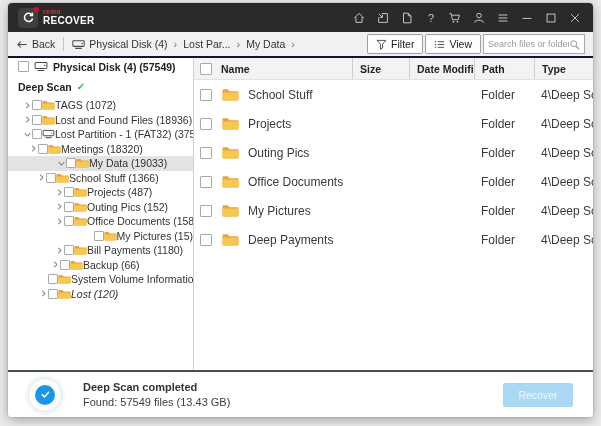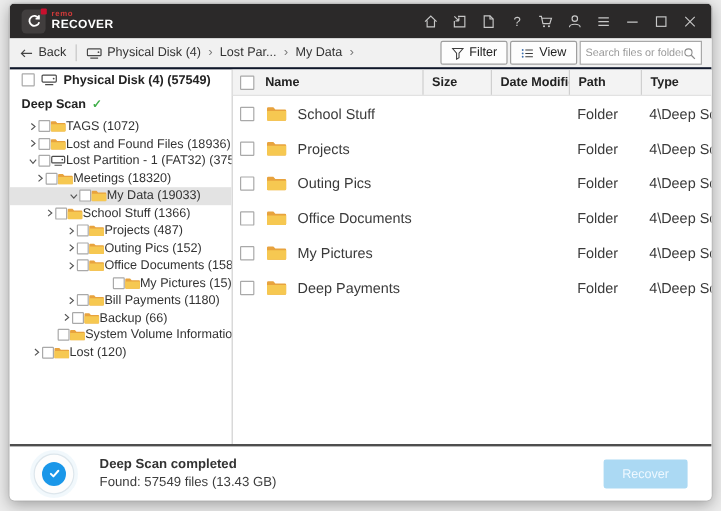--- a/index.html
+++ b/index.html
@@ -449,21 +449,21 @@
             <span class="expander"></span>
             <span class="cbx"></span>
             <span class="ticon">
               <svg viewBox="0 0 20 15">
                 <path d="M.6 2.6 a1.2 1.2 0 0 1 1.2-1.2 h5 l2 2.2 h9.4 a1.2 1.2 0 0 1 1.2 1.2 v8.6 a1.2 1.2 0 0 1-1.2 1.2 H1.8 a1.2 1.2 0 0 1-1.2-1.2 z" fill="#e8a33e"></path>
                 <path d="M.6 5.2 h18.8 v8.2 a1.2 1.2 0 0 1-1.2 1.2 H1.8 a1.2 1.2 0 0 1-1.2-1.2 z" fill="#f6c851"></path>
               </svg>
             </span>
             <span>System Volume Information (2)</span>
           </div>
-          <div class="tree-item" style="padding-left: 17px;">
+          <div class="tree-item" style="padding-left: 30px; font-style: italic;">
             <span class="expander">
               <svg viewBox="0 0 8 8">
                 <path d="M2.4 1 L5.9 4 L2.4 7" fill="none" stroke="#555" stroke-width="1.1"></path>
               </svg>
             </span>
             <span class="cbx"></span>
             <span class="ticon">
               <svg viewBox="0 0 20 15">
                 <path d="M.6 2.6 a1.2 1.2 0 0 1 1.2-1.2 h5 l2 2.2 h9.4 a1.2 1.2 0 0 1 1.2 1.2 v8.6 a1.2 1.2 0 0 1-1.2 1.2 H1.8 a1.2 1.2 0 0 1-1.2-1.2 z" fill="#e8a33e"></path>
                 <path d="M.6 5.2 h18.8 v8.2 a1.2 1.2 0 0 1-1.2 1.2 H1.8 a1.2 1.2 0 0 1-1.2-1.2 z" fill="#f6c851"></path>

